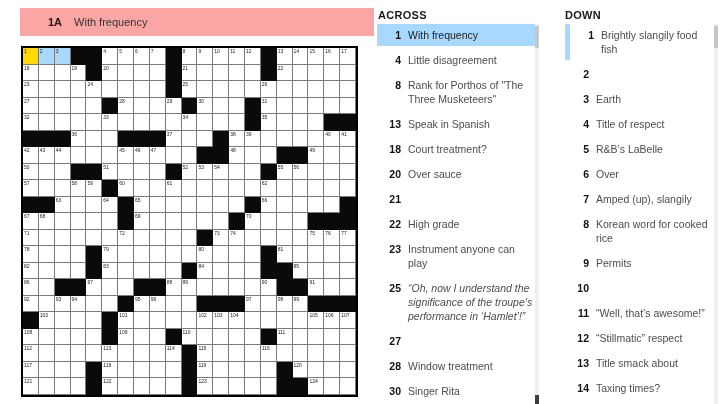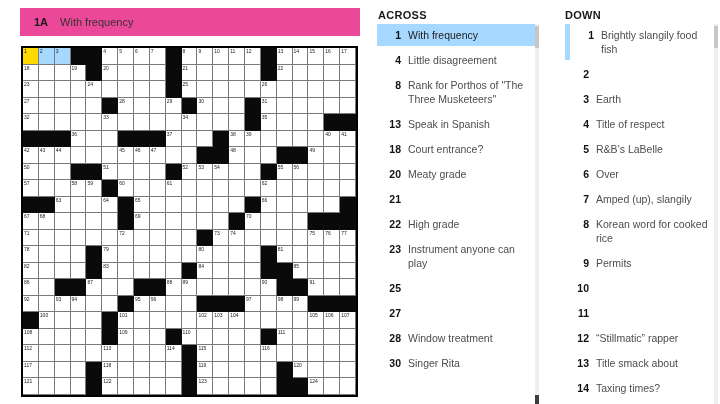--- a/index.html
+++ b/index.html
@@ -42,21 +42,21 @@
   #across-sb{left:535px;top:24px;height:380px;}
   #down-sb{left:714px;top:24px;height:380px;}
   .sb-thumb{position:absolute;left:0;width:4px;background:#c6c6c6;}
   .sb-dark{position:absolute;left:0;width:4px;background:#3d3d3d;}
 </style>
 </head>
 <body>
 
 <div id="app">
 
-  <div id="clue-bar" style="background: #ec4899;">
+  <div id="clue-bar" style="background: #fca5a5; padding-left: 14px;">
     <span class="num">1A</span>
     <span class="txt">With frequency</span>
   </div>
 
   <div id="grid">
       <div class="cell" style="background: rgb(255, 217, 0);">
         <span class="cnum">1</span>
       </div>
       <div class="cell" style="background: rgb(167, 216, 255);">
         <span class="cnum">2</span>
@@ -759,39 +759,40 @@
       <div class="clue">
         <span class="num">8</span>
         <span class="txt">Rank for Porthos of "The Three Musketeers"</span>
       </div>
       <div class="clue">
         <span class="num">13</span>
         <span class="txt">Speak in Spanish</span>
       </div>
       <div class="clue">
         <span class="num">18</span>
-        <span class="txt">Court entrance?</span>
+        <span class="txt">Court treatment?</span>
       </div>
       <div class="clue">
         <span class="num">20</span>
-        <span class="txt">Meaty grade</span>
+        <span class="txt">Over sauce</span>
       </div>
       <div class="clue">
         <span class="num">21</span>
       </div>
       <div class="clue">
         <span class="num">22</span>
         <span class="txt">High grade</span>
       </div>
       <div class="clue">
         <span class="num">23</span>
         <span class="txt">Instrument anyone can play</span>
       </div>
       <div class="clue italic">
         <span class="num">25</span>
+        <span class="txt">“Oh, now I understand the significance of the troupe’s performance in ‘Hamlet’!”</span>
       </div>
       <div class="clue">
         <span class="num">27</span>
       </div>
       <div class="clue">
         <span class="num">28</span>
         <span class="txt">Window treatment</span>
       </div>
       <div class="clue">
         <span class="num">30</span>
@@ -834,24 +835,25 @@
       </div>
       <div class="clue">
         <span class="num">9</span>
         <span class="txt">Permits</span>
       </div>
       <div class="clue">
         <span class="num">10</span>
       </div>
       <div class="clue">
         <span class="num">11</span>
+        <span class="txt">“Well, that’s awesome!”</span>
       </div>
       <div class="clue">
         <span class="num">12</span>
-        <span class="txt">“Stillmatic” rapper</span>
+        <span class="txt">“Stillmatic” respect</span>
       </div>
       <div class="clue">
         <span class="num">13</span>
         <span class="txt">Title smack about</span>
       </div>
       <div class="clue">
         <span class="num">14</span>
         <span class="txt">Taxing times?</span>
       </div>
       <div class="clue"></div>

